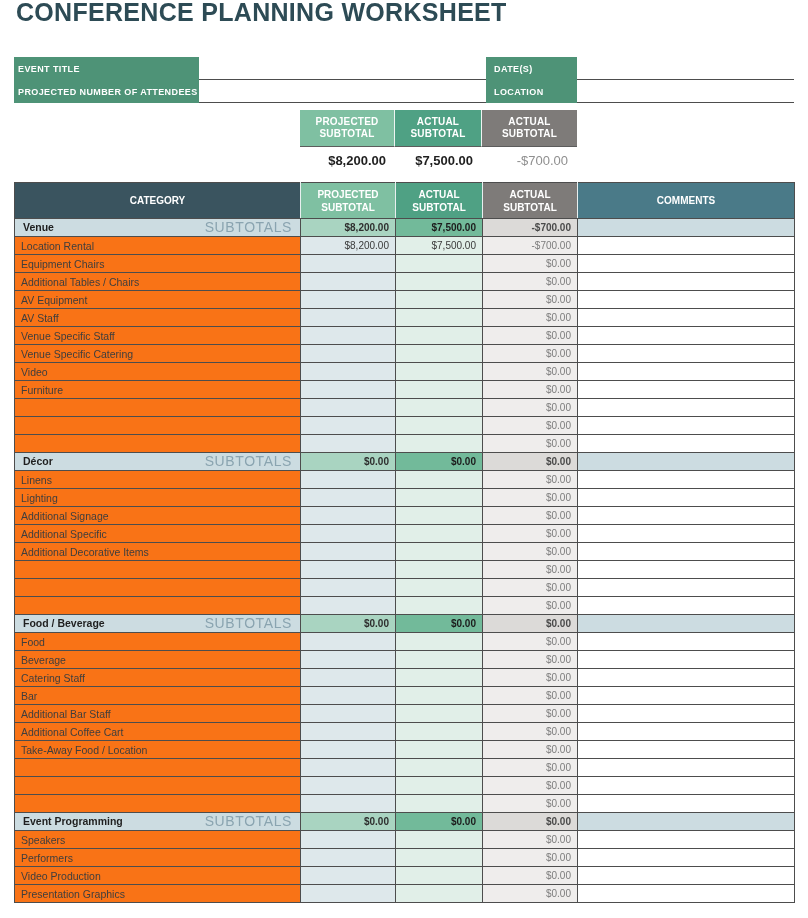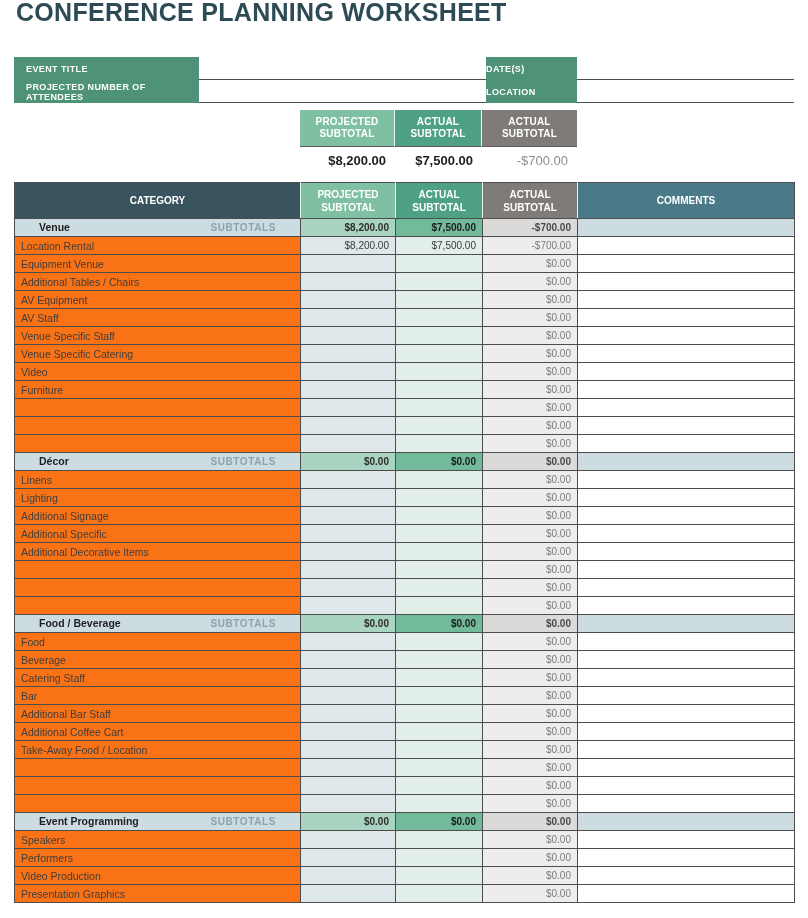--- a/index.html
+++ b/index.html
@@ -20,23 +20,23 @@
     position:absolute;top:-2px;left:16px;margin:0;
     font-size:25px;font-weight:700;letter-spacing:.3px;color:var(--title_text);
   }
   
   .form{
     position:absolute;top:57px;left:14px;width:780px;
     display:grid;grid-template-columns:185px 287px 91px 217px;grid-template-rows:23px 23px;
   }
   .f-label{
     background:var(--form_label_bg);color:#fff;font-size:9px;font-weight:700;letter-spacing:.4px;
-    display:flex;align-items:center;padding-left:12px;box-sizing:border-box;
-  }
-  .f-label.mid{padding-left:0}
+    display:flex;align-items:center;padding-left:4px;box-sizing:border-box;
+  }
+  .f-label.mid{padding-left:8px}
   .f-input{background:#fff;border-bottom:1px solid #4d4d4d;box-sizing:border-box}
   
   .summary-head{position:absolute;top:110px;left:300px;width:277px;height:37px;display:flex}
   .sh-cell{
     box-sizing:border-box;display:flex;align-items:center;justify-content:center;text-align:center;
     color:#fff;font-size:10px;font-weight:700;line-height:1.25;letter-spacing:.2px;
     border-right:1px solid #eef4f2;border-bottom:1px solid #5c5c5c;padding:0 10px;
   }
   .sh-0{width:95px;background:var(--header_light_green)}
   .sh-1{width:87px;background:var(--header_green)}
@@ -58,26 +58,26 @@
   .header-row th{
     height:36px;color:#fff;font-size:10px;font-weight:700;text-align:center;
     line-height:1.3;white-space:normal;padding:0 8px;border-right:1px solid #e8efef;
   }
   .header-row th:last-child{border-right:1px solid var(--border)}
   .col0{background:var(--header_slate)} .col1{background:var(--header_light_green)}
   .col2{background:var(--header_green)} .col3{background:var(--header_gray)}
   .col4{background:var(--header_teal)}
   .c-proj,.c-act,.c-diff{text-align:right;font-size:10px}
   .section-row td{font-weight:700}
-  .section-row .c-cat{background:var(--section_row_bg);padding:0 24px;color:#1f1f1f}
+  .section-row .c-cat{background:var(--section_row_bg);padding:0 8px;color:#1f1f1f}
   .section-row .c-com{background:var(--section_row_bg)}
   .section-row .c-proj{background:var(--section_proj_bg);color:var(--value_text)}
   .section-row .c-act{background:var(--section_act_bg);color:#1c1c1c}
   .section-row .c-diff{background:var(--section_diff_bg);color:#4a4a4a}
-  .subtotals{float:right;color:var(--subtotals_text);font-size:10px;font-weight:700;letter-spacing:.6px;line-height:17px}
+  .subtotals{float:right;color:var(--subtotals_text);font-size:14px;font-weight:400;letter-spacing:.6px;line-height:17px}
   .sec-name{line-height:17px}
   .item-row .c-cat{background:#f97316}
   .item-row .c-com{background:#fff}
   .item-row .c-proj{background:var(--item_proj_bg);color:#3a3a3a}
   .item-row .c-act{background:var(--item_act_bg);color:#3a3a3a}
   .item-row .c-diff{background:var(--item_diff_bg);color:var(--muted_value_text)}
 </style>
 </head>
 <body>
 
@@ -131,21 +131,21 @@
         <td class="c-com"></td>
       </tr>
       <tr class="item-row">
         <td class="c-cat">Location Rental</td>
         <td class="c-proj">$8,200.00</td>
         <td class="c-act">$7,500.00</td>
         <td class="c-diff">-$700.00</td>
         <td class="c-com"></td>
       </tr>
       <tr class="item-row">
-        <td class="c-cat">Equipment Venue</td>
+        <td class="c-cat">Equipment Chairs</td>
         <td class="c-proj"></td>
         <td class="c-act"></td>
         <td class="c-diff">$0.00</td>
         <td class="c-com"></td>
       </tr>
       <tr class="item-row">
         <td class="c-cat">Additional Tables / Chairs</td>
         <td class="c-proj"></td>
         <td class="c-act"></td>
         <td class="c-diff">$0.00</td>

